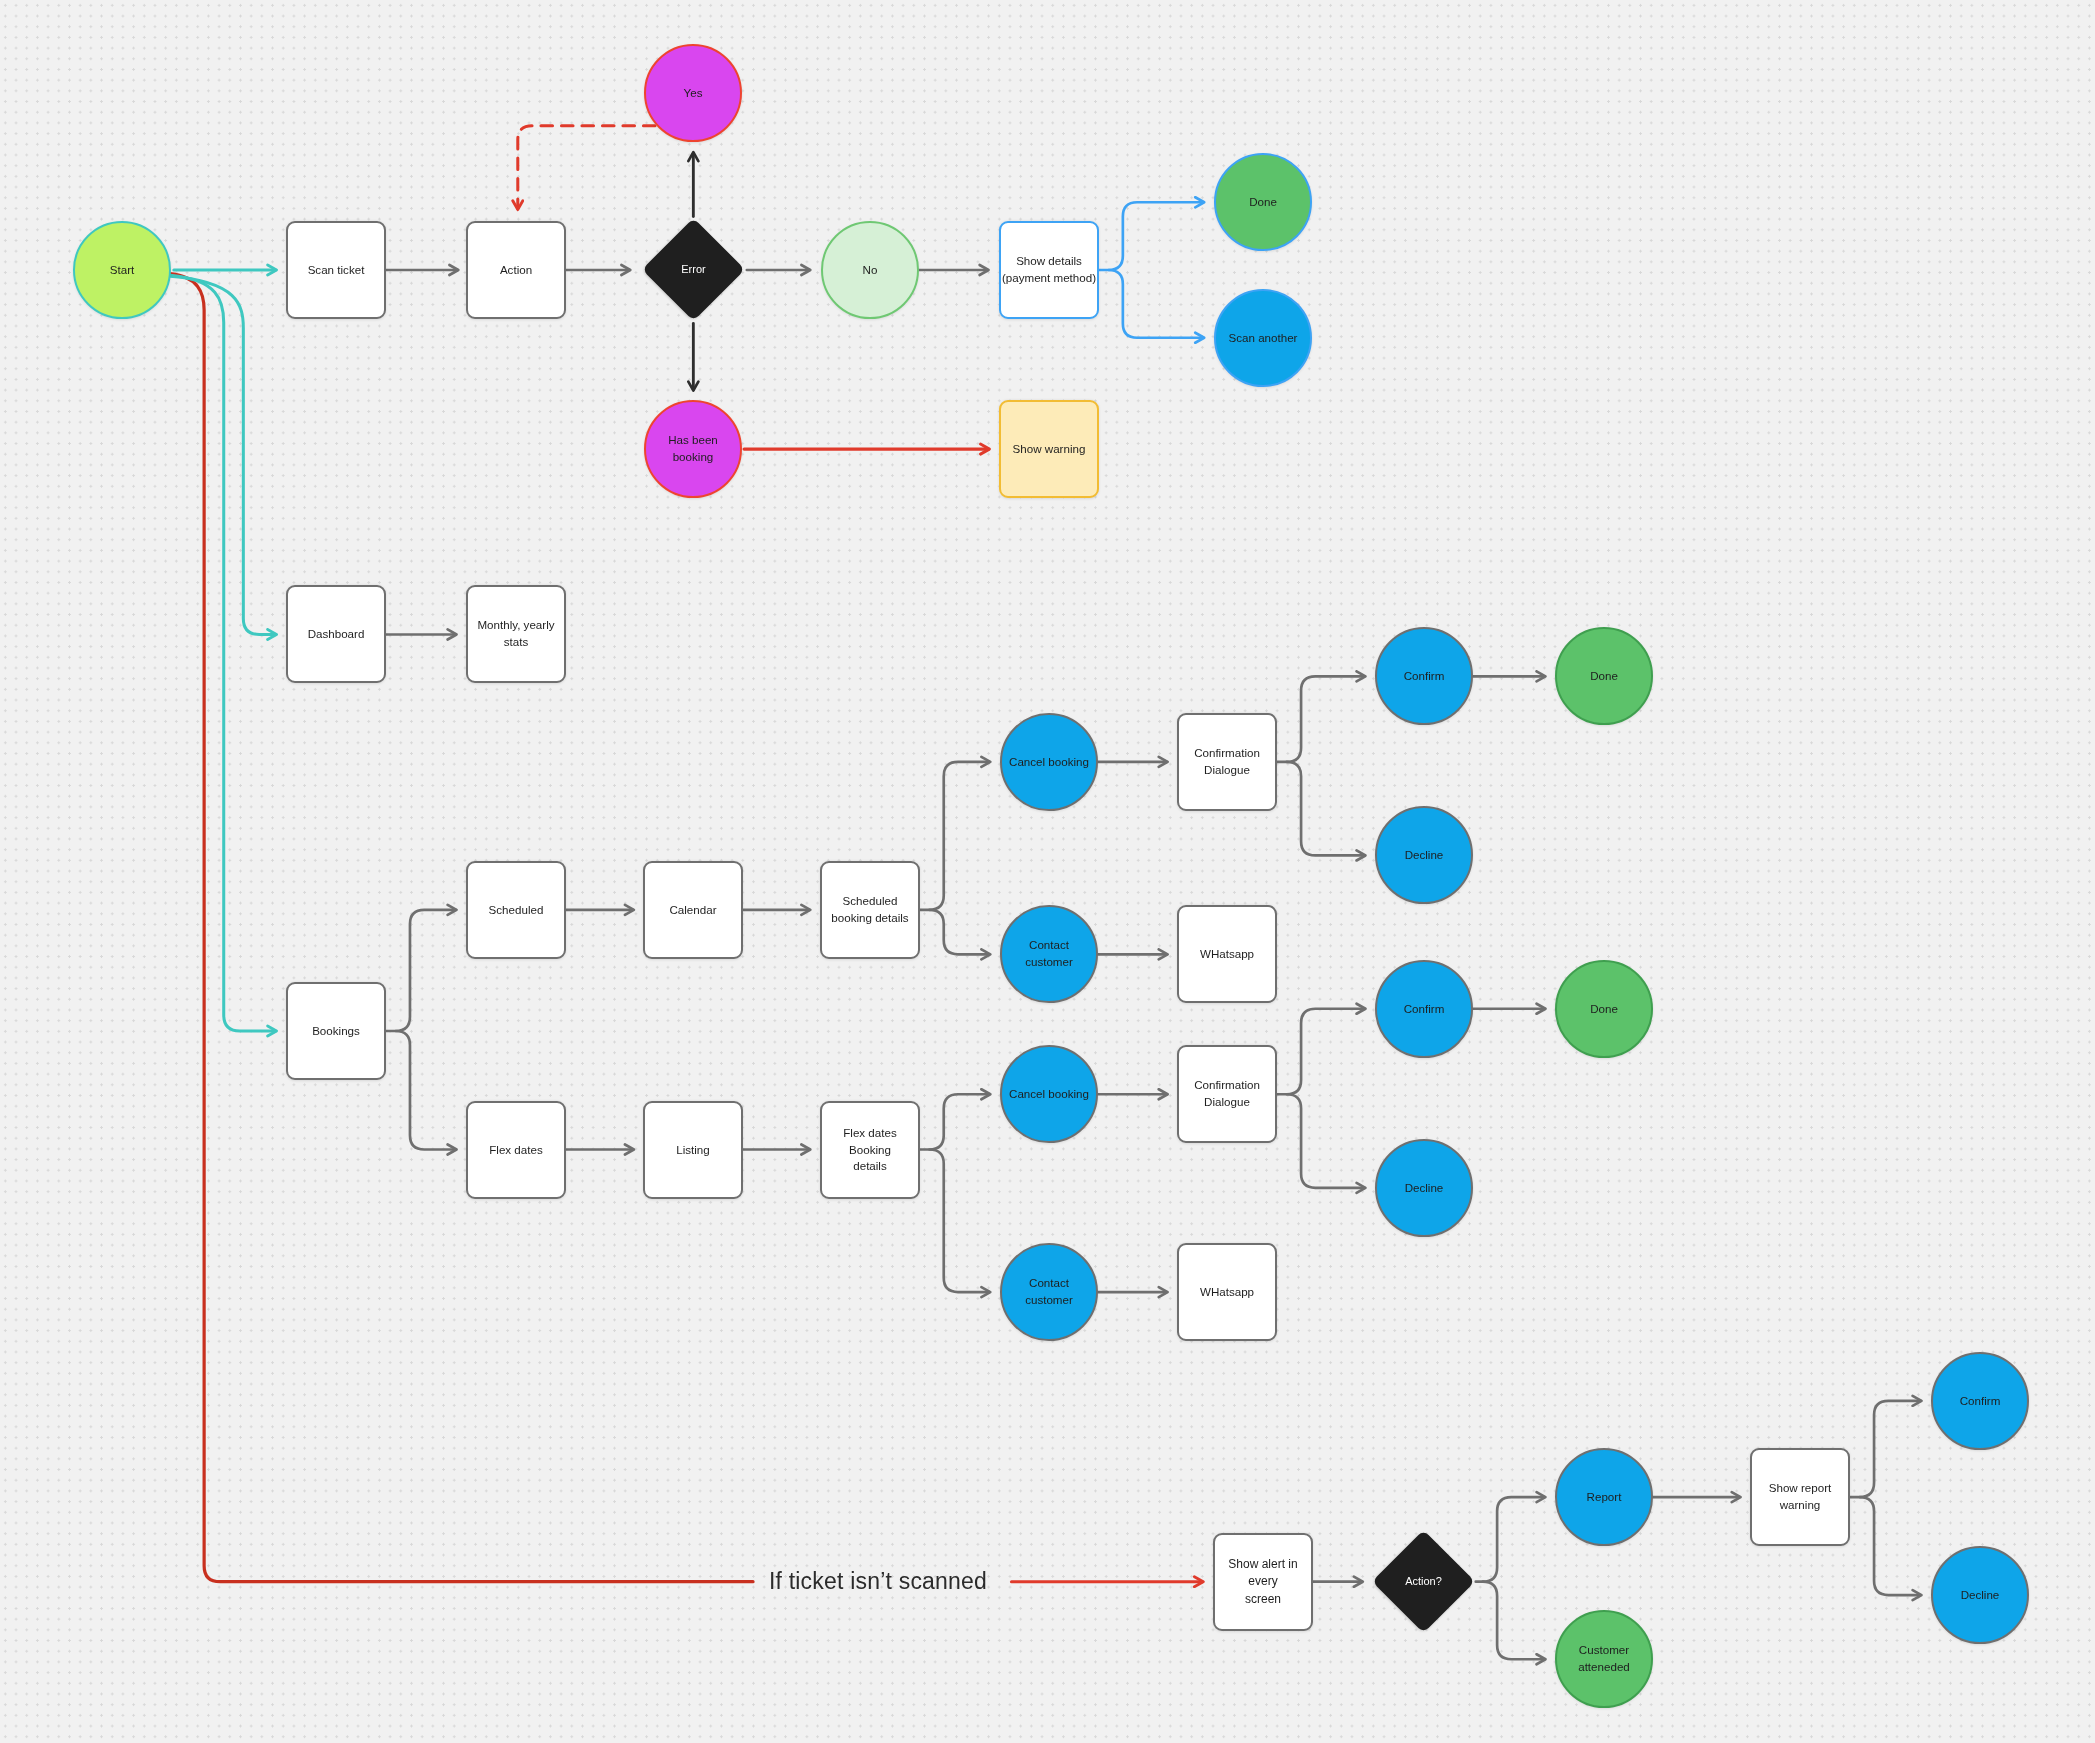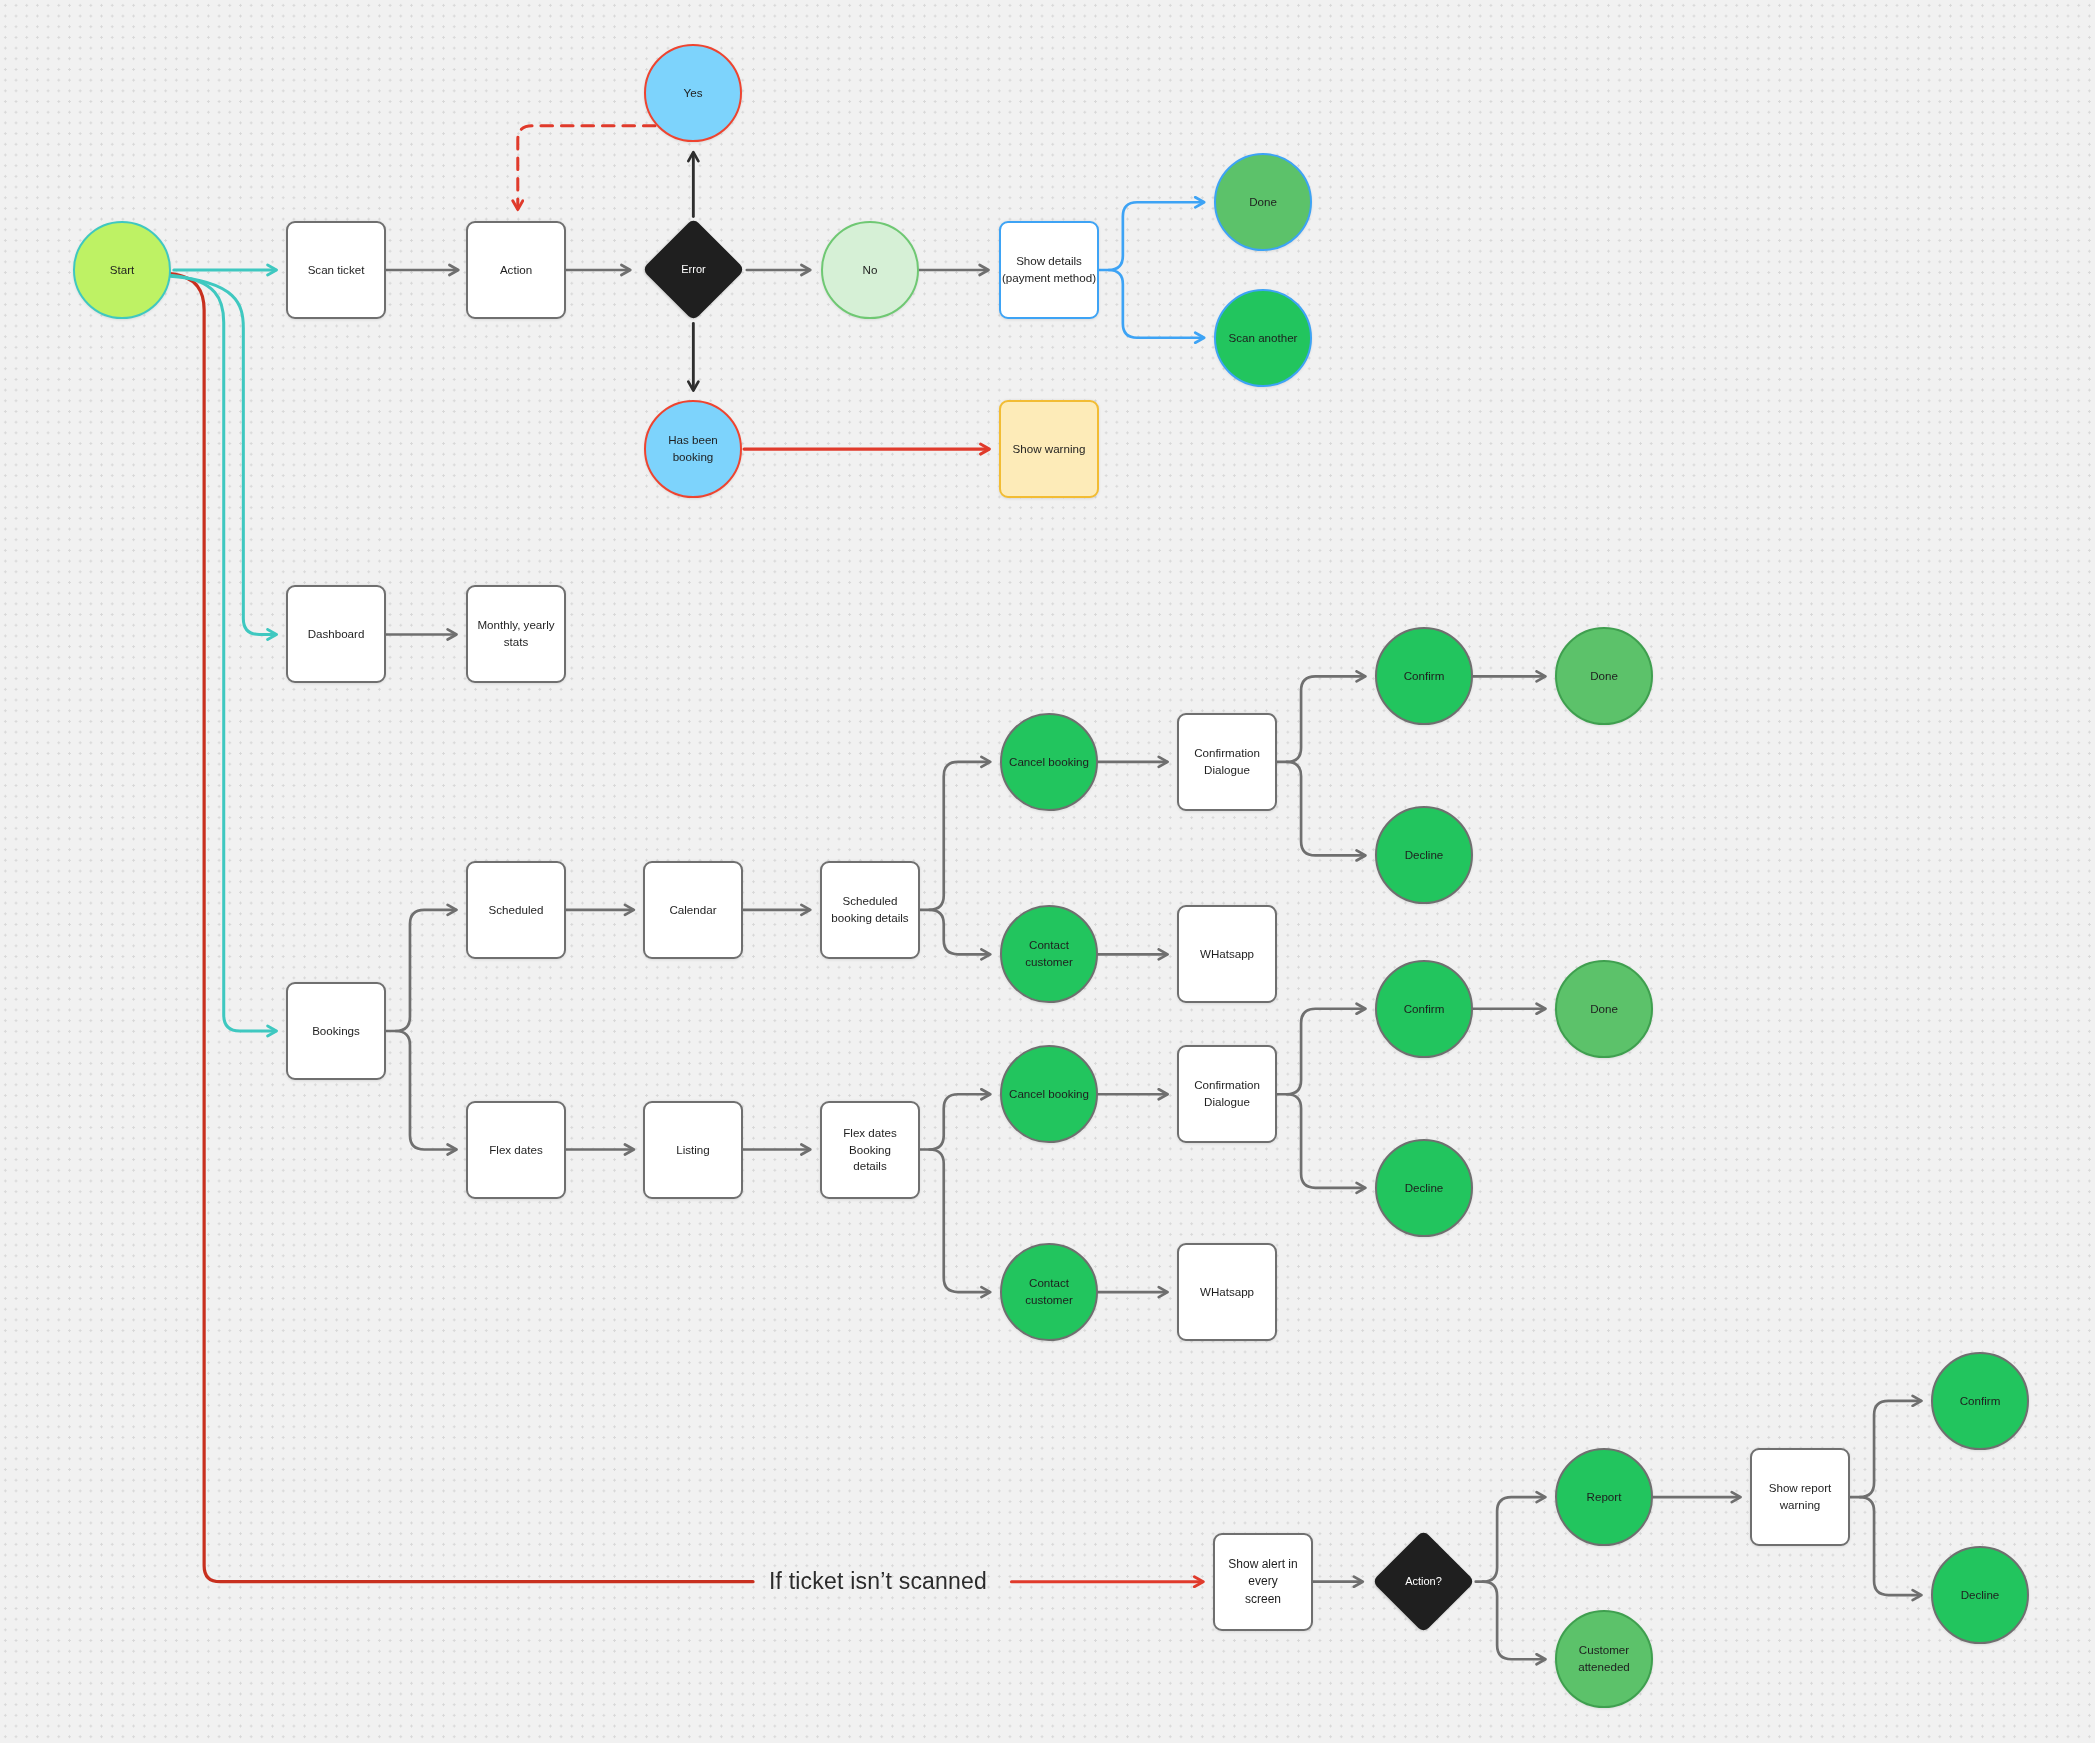--- a/index.html
+++ b/index.html
@@ -16,25 +16,25 @@
     position:absolute;z-index:2;display:flex;align-items:center;justify-content:center;
     text-align:center;box-sizing:border-box;
     box-shadow:0 0.9px 2.7px rgba(0,0,0,0.10);
   }
   .lbl{white-space:pre-line;line-height:1.45;font-size:11.6px;color:#1E1E1E;}
   .box{
     width:100px;height:98px;background:#FFFFFF;
     border:2.2px solid #6F6F6F;border-radius:9px;
   }
   .circle{
-    width:98px;height:98px;background:#22c55e;
+    width:98px;height:98px;background:#0ea5e9;
     border:2.2px solid #6F6F6F;border-radius:50%;
   }
   .teal{background:#bef264;border:2.7px solid #3FC8C0;}
-  .pink{background:#7dd3fc;border:2.7px solid #EE4430;}
+  .pink{background:#d946ef;border:2.7px solid #EE4430;}
   .green-light{background:#D6F0D6;border:2.7px solid #6FC873;}
   .green-solid{background:#5CC26A;border:2.7px solid #3F9F4F;}
   .green-blue{background:#5CC26A;border:2.7px solid #3DA3F5;}
   .blue-border{border:2.7px solid #3DA3F5;}
   .yellow{background:#FDEBB8;border:2.7px solid #F2BC33;}
   .diamond{width:103px;height:103px;background:transparent;box-shadow:none;}
   .diamond .dbg{
     position:absolute;left:15px;top:15px;width:73px;height:73px;
     background:#1F1F1F;border-radius:7.1px;transform:rotate(45deg);
     box-shadow:0 0.9px 2.7px rgba(0,0,0,0.2);

